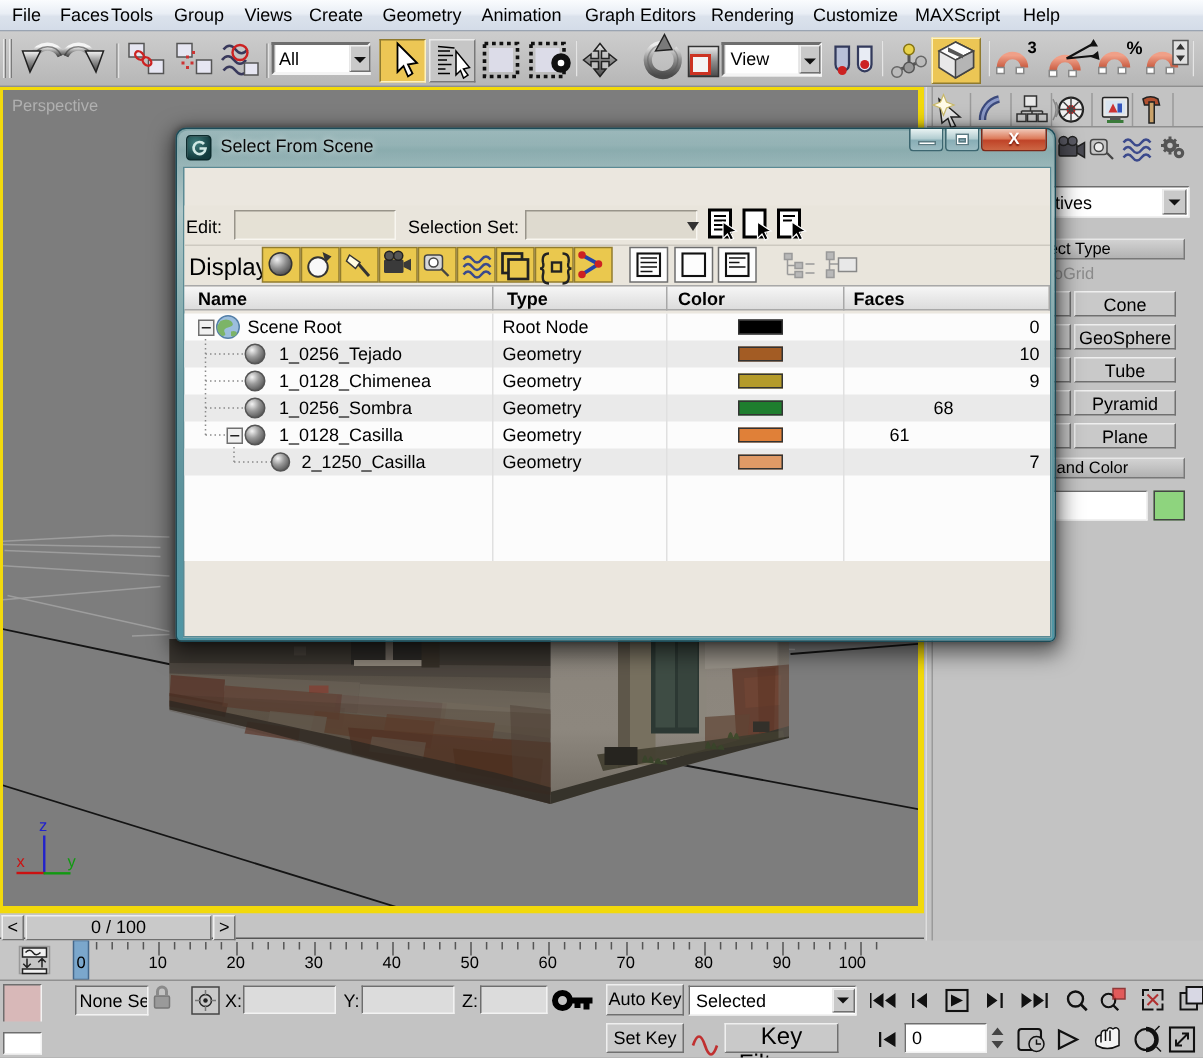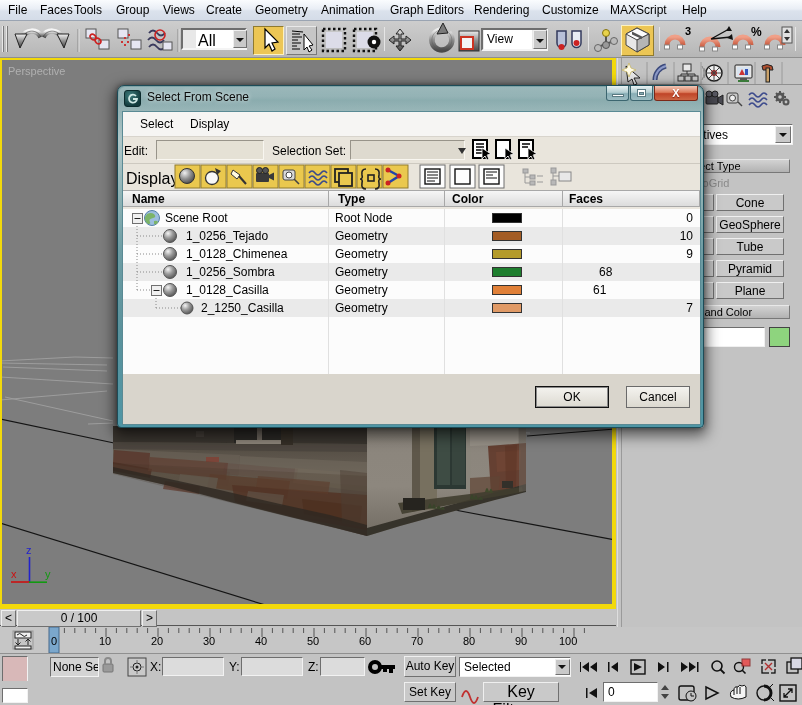--- a/index.html
+++ b/index.html
@@ -86,21 +86,21 @@
       <path d="M 149 12 q 4 -5 8 0 t 8 0" fill="none" stroke="#39395c" stroke-width="1.8"></path>
       <path d="M 148 19 q 4 -5 8 0 t 8 0" fill="none" stroke="#39395c" stroke-width="1.8"></path>
       <path d="M 149 26 q 4 -5 8 0 t 8 0" fill="none" stroke="#39395c" stroke-width="1.8"></path>
       <circle cx="160" cy="14" r="5" fill="none" stroke="#cc2222" stroke-width="1.6"></circle>
       <rect x="163" y="21" width="9" height="8" fill="#e6e6f2" stroke="#555"></rect>
       <line x1="178" y1="8" x2="178" y2="31" stroke="#8a8a8a"></line>
         <line x1="179" y1="8" x2="179" y2="31" stroke="#e2e2e2"></line>
     </svg>
 
     <div style="position:absolute;left:181px;top:7px;width:66px;height:22px;background:#e8e8e8;border:2px solid;border-color:#6e6e6e #f4f4f4 #f4f4f4 #6e6e6e"></div>
-    <div style="position:absolute;left:196px;top:9px;width:49px;height:18px;background:#fff;font-size:16px;padding:2px 0 0 2px">All</div>
+    <div style="position:absolute;left:184px;top:9px;width:49px;height:18px;background:#fff;font-size:12px;padding:2px 0 0 2px">All</div>
     <div class="btn3d" style="left:233px;top:9px;width:14px;height:18px"><svg width="12" height="16">
           <path d="M 2 7 L 10 7 L 6 11 Z" fill="#111"></path>
         </svg></div>
 
     <div style="position:absolute;left:253px;top:5px;width:31px;height:29px;background:#ecc655;border:1px solid;border-color:#8f7a2f #fdf2c0 #fdf2c0 #8f7a2f"></div>
     <svg width="31" height="29" style="position:absolute;left:253px;top:5px">
         <path d="M 12 3 L 12 22 L 16 18 L 19 25 L 22 23 L 19 17 L 25 16 Z" fill="#fff" stroke="#000" stroke-width="1.2"></path>
       </svg>
 
     <div style="position:absolute;left:286px;top:5px;width:31px;height:29px;background:#c6c6c6;border:1px solid;border-color:#e9e9e9 #787878 #787878 #e9e9e9"></div>
@@ -615,24 +615,20 @@
       <div style="position:absolute;left:5px;top:8px;width:12px;height:3px;background:#fff;border:1px solid #5a7a82"></div>
     </div>
     <div style="position:absolute;left:512px;top:0;width:23px;height:15px;background:linear-gradient(#e8f2f2,#b4ced2 45%,#88aeb6 55%,#9cbcc2);border:1px solid #3c6670;border-top:none;border-radius:0 0 3px 3px">
       <div style="position:absolute;left:6px;top:3px;width:9px;height:8px;background:#fff;border:1px solid #5a7a82"></div>
       <div style="position:absolute;left:8px;top:6px;width:5px;height:3px;background:#88aab4;border:1px solid #5a7a82"></div>
     </div>
     <div style="position:absolute;left:536px;top:0;width:44px;height:15px;background:linear-gradient(#f0c8b8,#dd7c5c 45%,#c04428 55%,#cc6644);border:1px solid #7c2818;border-top:none;border-radius:0 0 3px 3px;color:#fff;text-align:center;font-weight:bold;font-size:11px;line-height:14px;text-shadow:0 1px 1px #802010">X</div>
 
     <div style="position:absolute;left:4px;top:25px;width:579px;height:314px;background:#ebe7df;border:1px solid #5a8a94;">
 
-      <div style="position:absolute;left:0;top:0;width:577px;height:25px;background:#f6f5f3;border-bottom:1px solid #d8d4cc;font-size:12px">
-        <span style="position:absolute;left:17px;top:5px">Select</span>
-        <span style="position:absolute;left:67px;top:5px">Display</span>
-      </div>
 
       <div style="position:absolute;left:0;top:25px;width:577px;height:27px;background:#e9e5dc;border-bottom:1px solid #cdc9c0;font-size:12px">
         <span style="position:absolute;left:1px;top:7px">Edit:</span>
         <div style="position:absolute;left:33px;top:3px;width:108px;height:20px;background:#e5e1d5;border:1px solid;border-color:#98948a #f8f6f0 #f8f6f0 #98948a"></div>
         <span style="position:absolute;left:149px;top:7px">Selection Set:</span>
         <div style="position:absolute;left:227px;top:3px;width:115px;height:20px;background:#dedacf;border:1px solid;border-color:#98948a #f8f6f0 #f8f6f0 #98948a"></div>
         <svg width="12" height="10" style="position:absolute;left:333px;top:9px">
             <path d="M 2 2 L 10 2 L 6 8 Z" fill="#333"></path>
           </svg>
         <svg width="90" height="27" style="position:absolute;left:348px;top:0">
@@ -798,30 +794,26 @@
           <span style="position:absolute;left:212px;top:20px">Geometry</span>
           <div style="position:absolute;left:369px;top:22px;width:30px;height:10px;background:#a35c24;border:1px solid #333"></div>
           <div style="position:absolute;left:470px;top:20px;width:100px;text-align:right">10</div>
           <span style="position:absolute;left:63px;top:38px">1_0128_Chimenea</span>
           <span style="position:absolute;left:212px;top:38px">Geometry</span>
           <div style="position:absolute;left:369px;top:40px;width:30px;height:10px;background:#b49b2a;border:1px solid #333"></div>
           <div style="position:absolute;left:470px;top:38px;width:100px;text-align:right">9</div>
           <span style="position:absolute;left:63px;top:56px">1_0256_Sombra</span>
           <span style="position:absolute;left:212px;top:56px">Geometry</span>
           <div style="position:absolute;left:369px;top:58px;width:30px;height:10px;background:#1e7e2e;border:1px solid #333"></div>
-          <div style="position:absolute;left:476px;top:56px;width:100px;text-align:left">68</div>
+          <div style="position:absolute;left:456px;top:56px;width:100px;text-align:center">68</div>
           <span style="position:absolute;left:63px;top:74px">1_0128_Casilla</span>
           <span style="position:absolute;left:212px;top:74px">Geometry</span>
           <div style="position:absolute;left:369px;top:76px;width:30px;height:10px;background:#e08038;border:1px solid #333"></div>
           <div style="position:absolute;left:470px;top:74px;width:100px;">61</div>
           <span style="position:absolute;left:78px;top:92px">2_1250_Casilla</span>
           <span style="position:absolute;left:212px;top:92px">Geometry</span>
           <div style="position:absolute;left:369px;top:94px;width:30px;height:10px;background:#e09a66;border:1px solid #333"></div>
           <div style="position:absolute;left:470px;top:92px;width:100px;text-align:right">7</div>
         </div>
 
-      <div style="position:absolute;left:0;top:262px;width:577px;height:50px;background:#d9d5cc">
-        <div style="position:absolute;left:412px;top:12px;width:74px;height:22px;background:linear-gradient(#f4f3ef,#dcd9d0);border:1px solid #111;box-shadow:inset 0 0 0 1px #8a8a8a;font-size:12px;text-align:center;line-height:21px">OK</div>
-        <div style="position:absolute;left:503px;top:12px;width:64px;height:22px;background:linear-gradient(#f4f3ef,#dcd9d0);border:1px solid #6a6a6a;font-size:12px;text-align:center;line-height:21px">Cancel</div>
-      </div>
     </div>
   </div>
 </div>
 
 </body></html>

